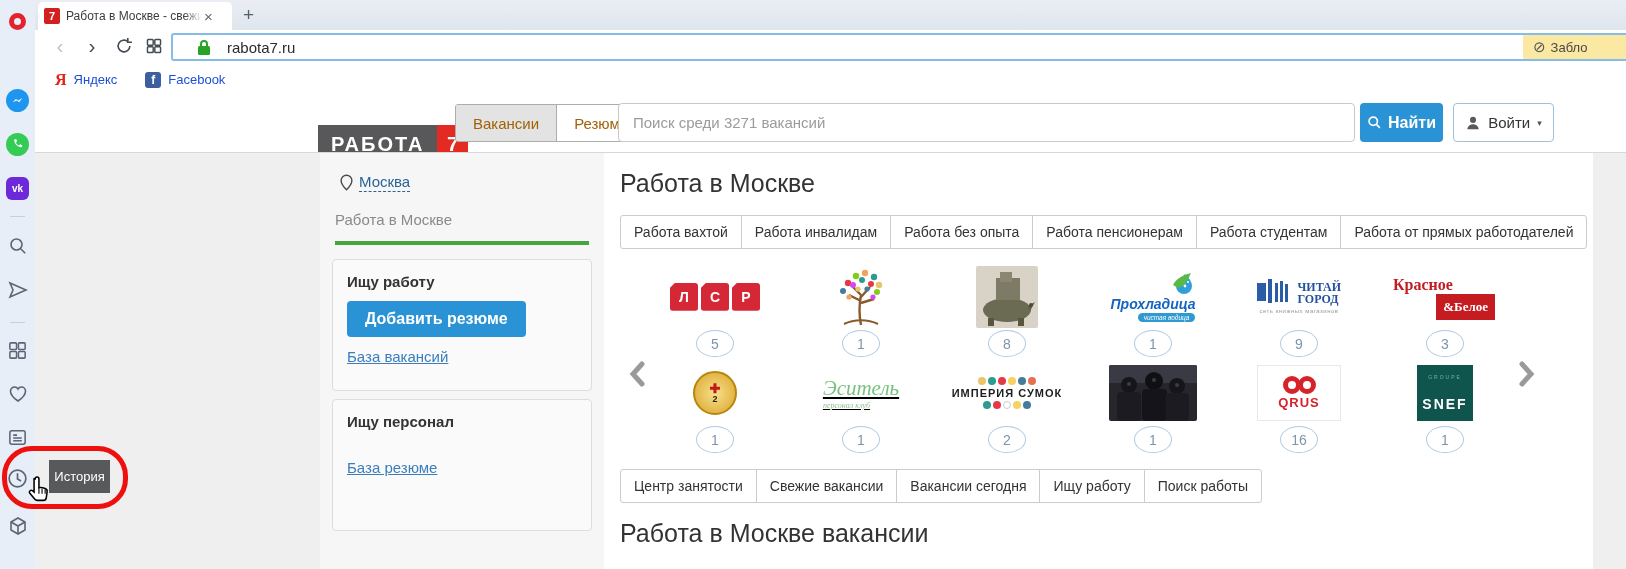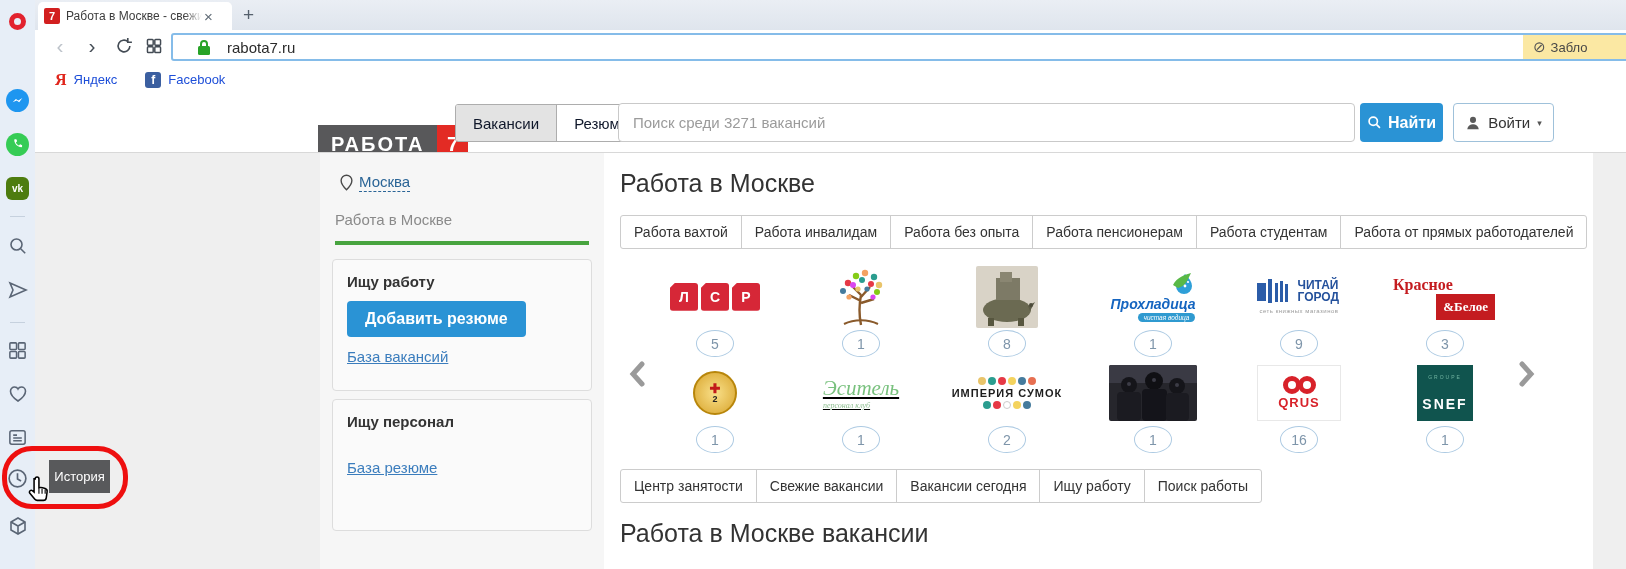--- a/index.html
+++ b/index.html
@@ -6,21 +6,21 @@
   html,body { width:1626px; height:569px; overflow:hidden; }
   body { font-family:"Liberation Sans", sans-serif; background:#fff; position:relative; }
 
   
   #rail { position:absolute; left:0; top:0; width:35px; height:569px; background:#e7eef7; z-index:30; }
   .rit { position:absolute; left:0; width:35px; height:28px; display:flex; align-items:center; justify-content:center; cursor:pointer; }
   .rail-div { position:absolute; left:10px; width:15px; height:1px; background:#c6d1de; }
   .opera-o { width:17px; height:17px; border:5px solid #e2222e; border-radius:50%; }
   .msgr { width:23px; height:23px; border-radius:50%; background:#1e96f0; display:flex; align-items:center; justify-content:center; }
   .wapp { width:23px; height:23px; border-radius:50%; background:#35cc55; display:flex; align-items:center; justify-content:center; }
-  .vkic { width:23px; height:23px; border-radius:6px; background:#4d7c0f; color:#fff; font-weight:bold; font-size:10px; display:flex; align-items:center; justify-content:center; }
+  .vkic { width:23px; height:23px; border-radius:6px; background:#6d28d9; color:#fff; font-weight:bold; font-size:10px; display:flex; align-items:center; justify-content:center; }
 
   
   #tabbar { position:absolute; left:35px; top:0; width:1591px; height:30px; background:linear-gradient(#eaeef4,#dfe5ed); }
   #tab { position:absolute; left:3px; top:2px; width:194px; height:28px; background:#fff; border-radius:5px 5px 0 0; display:flex; align-items:center; padding:0 6px; }
   .favicon { width:16px; height:16px; background:#d21f1f; color:#fff; font-size:11px; font-weight:bold; display:flex; align-items:center; justify-content:center; border-radius:2px; flex:0 0 16px; }
   .tab-title { font-size:12px; color:#3c3c3c; margin-left:6px; width:136px; overflow:hidden; white-space:nowrap; position:relative; }
   .tab-title::after{ content:""; position:absolute; right:0; top:0; width:18px; height:100%; background:linear-gradient(to right, rgba(255,255,255,0), #fff); }
   .tab-x { font-size:15px; color:#5f6a75; margin-left:2px; cursor:pointer; line-height:1; }
   #newtab { position:absolute; left:208px; top:4px; font-size:19px; color:#55606c; cursor:pointer; }
 
@@ -37,21 +37,21 @@
   .bm-label { font-size:13px; color:#1d4ed8; }
   .ya-ic { color:#e0261c; font-size:16px; font-weight:bold; font-family:"Liberation Serif",serif; }
   .fb-ic { width:16px; height:16px; background:#3b5fa0; border-radius:3px; color:#fff; font-size:12px; font-weight:bold; display:flex; align-items:flex-end; justify-content:center; line-height:1.1; }
 
   
   #siteheader { position:absolute; left:35px; top:95px; width:1591px; height:57px; background:#fff; }
   #logo { position:absolute; left:283px; top:10px; height:38px; display:flex; cursor:pointer;margin-top:20px; }
   .logo-main { background:#58585a; color:#fff; font-size:20px; font-weight:bold; letter-spacing:2px; display:flex; align-items:center; padding:0 13px; }
   .logo-seven { background:#e32b24; color:#fff; width:31px; font-size:21px; font-weight:bold; display:flex; align-items:center; justify-content:center; }
   #navtabs { position:absolute; left:420px; top:9px; height:38px; display:flex; border:1px solid #adadad; border-radius:3px; overflow:hidden; }
-  .navtab { padding:0 17px; display:flex; align-items:center; font-size:15px; color:#0f172a; background:#fff; cursor:pointer; }
+  .navtab { padding:0 17px; display:flex; align-items:center; font-size:15px; color:#a16207; background:#fff; cursor:pointer; }
   .navtab.active { background:#e3e3e3; border-right:1px solid #adadad; }
   #searchbox { position:absolute; left:583px; top:8px; width:737px; height:39px; border:1px solid #c9c9c9; border-radius:4px; padding:0 14px; font-size:15px; color:#333; font-family:"Liberation Sans",sans-serif; }
   #searchbox::placeholder { color:#9b9b9b; }
   #findbtn { position:absolute; left:1325px; top:8px; width:83px; height:39px; background:#2a93d5; border:none; border-radius:4px; color:#fff; font-size:16px; font-weight:bold; display:flex; align-items:center; justify-content:center; gap:6px; cursor:pointer; font-family:"Liberation Sans",sans-serif; }
   #loginbtn { position:absolute; left:1418px; top:8px; width:101px; height:39px; background:#fff; border:1px solid #9fc1da; border-radius:4px; display:flex; align-items:center; justify-content:center; gap:7px; font-size:15px; color:#333; cursor:pointer; }
   .caret { font-size:9px; color:#555; }
 
   
   #content { position:absolute; left:35px; top:152px; width:1591px; height:417px; background:#efefef; border-top:1px solid #d8d8d8; }
   #panel { position:absolute; left:285px; top:0; width:284px; height:417px; background:#f6f6f6; }
@@ -80,21 +80,21 @@
   .car-arrow { position:absolute; top:208px; cursor:pointer; }
 
   
   .lsr { display:flex; gap:3px; }
   .lsr-tile { width:28px; height:28px; background:#d62737; border-radius:3px; color:#fff; font-weight:bold; font-size:14px; display:flex; align-items:center; justify-content:center; clip-path:polygon(0 18%,18% 0,100% 0,100% 100%,0 100%); }
   .photo-box { border-radius:2px; overflow:hidden; }
   .prx { display:flex; flex-direction:column; align-items:flex-end; }
   .prx-name { font-size:14px; font-weight:bold; font-style:italic; color:#1565c0; line-height:1.1; }
   .prx-badge { background:#2f9ad0; color:#fff; font-size:6.5px; font-style:italic; padding:1px 6px; border-radius:7px; margin-top:1px; }
   .chg { display:flex; flex-direction:column; align-items:center; }
-  .chg-top { display:flex; align-items:flex-start; gap:1px; }
+  .chg-top { display:flex; align-items:flex-end; gap:1px;font-family:Liberation Serif, serif; }
   .chg-name { font-size:12px; font-weight:bold; color:#24519c; line-height:1; width:44px; }
   .chg-sub { font-size:6px; color:#9a9a9a; letter-spacing:.5px; margin-top:3px; }
   .kb { position:relative; width:104px; height:50px; font-family:"Liberation Serif",serif; }
   .kb-top { position:absolute; left:0; top:4px; color:#c41c20; font-size:16px; font-weight:bold;text-align:right; }
   .kb-box { position:absolute; right:2px; bottom:2px; background:#c41c20; color:#fff; font-size:13px; font-weight:bold; padding:5px 7px; }
   .emblem { width:44px; height:44px; border-radius:50%; background:radial-gradient(#f9e08a,#d8a42c); border:2px solid #b8860b; display:flex; flex-direction:column; align-items:center; justify-content:center; line-height:1; }
   .emblem-cross { color:#c21a1a; font-size:13px; font-weight:bold; }
   .emblem-num { color:#222; font-size:9px; font-weight:bold; }
   .esit { text-align:left; font-family:"Liberation Serif",serif; font-style:italic;text-decoration:underline; }
   .esit-name { font-size:21px; color:#79c17e; }

